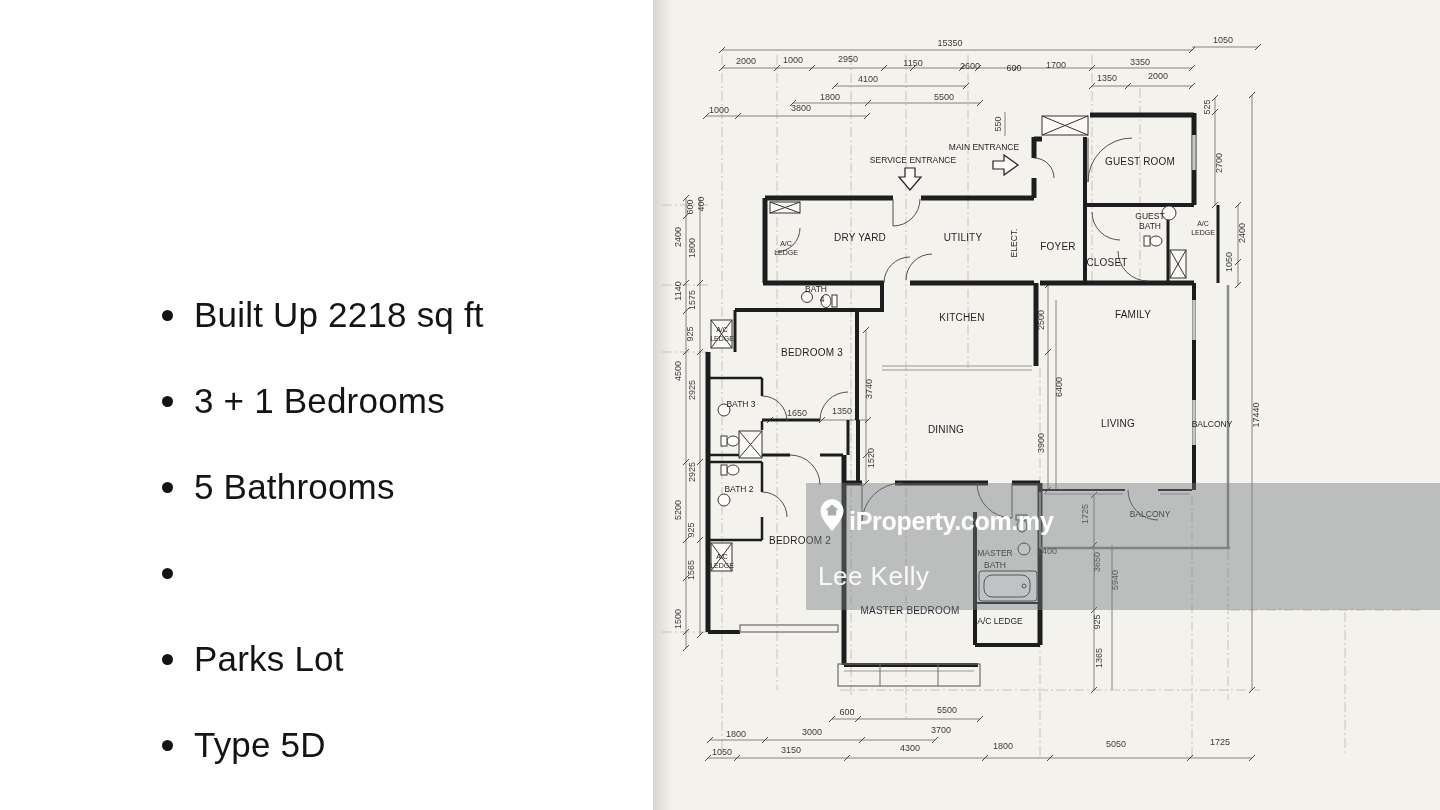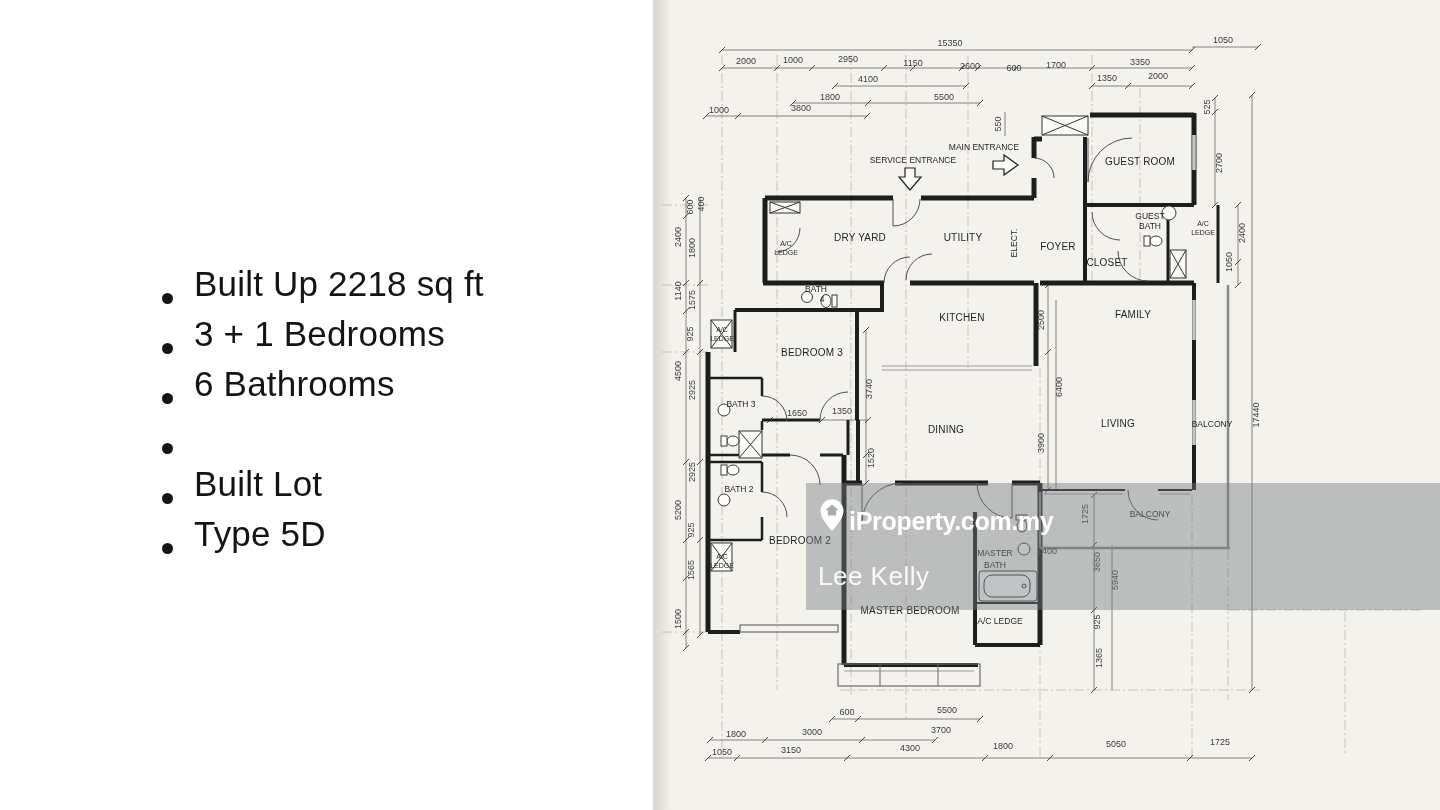--- a/index.html
+++ b/index.html
@@ -1,19 +1,19 @@
 <!DOCTYPE html>
 <html><head>
 <meta charset="utf-8">
 <style>
   html,body{margin:0;padding:0;background:#fff;}
   .stage{position:relative;width:1440px;height:810px;background:#ffffff;overflow:hidden;
          font-family:"Liberation Sans",sans-serif;}
   .bullets{position:absolute;left:162px;top:254px;}
-  .bullet-row{display:flex;align-items:flex-end;height:50px;}
+  .bullet-row{display:flex;align-items:center;height:50px;margin-top:36px;}
   .dot{width:11px;height:11px;border-radius:50%;background:#141414;margin-right:21px;flex:0 0 auto;}
   .bullet-text{font-size:35px;color:#141414;letter-spacing:.2px;white-space:nowrap;}
   svg{position:absolute;left:0;top:0;}
   svg text{font-family:"Liberation Sans",sans-serif;}
   .room{font-size:10px;fill:#1f1f1f;text-anchor:middle;letter-spacing:.2px;}
   .room-s{font-size:8.5px;fill:#1f1f1f;text-anchor:middle;}
   .room-xs{font-size:7px;fill:#1f1f1f;text-anchor:middle;}
   .dim{font-size:9px;fill:#3b3b3b;text-anchor:middle;}
   .wm-brand{font-size:25px;font-weight:bold;fill:#ffffff;letter-spacing:-.3px;}
   .wm-agent{font-size:26px;fill:#ffffff;opacity:.93;letter-spacing:.5px;}
@@ -27,28 +27,28 @@
     <div class="bullet-row">
         <span class="dot"></span>
         <span class="bullet-text">Built Up 2218 sq ft</span>
       </div>
     <div class="bullet-row">
         <span class="dot"></span>
         <span class="bullet-text">3 + 1 Bedrooms</span>
       </div>
     <div class="bullet-row">
         <span class="dot"></span>
-        <span class="bullet-text">6 Bathrooms</span>
-      </div>
-    <div class="bullet-row">
-        <span class="dot"></span>
-      </div>
-    <div class="bullet-row">
-        <span class="dot"></span>
-        <span class="bullet-text">Built Lot</span>
+        <span class="bullet-text">5 Bathrooms</span>
+      </div>
+    <div class="bullet-row">
+        <span class="dot"></span>
+      </div>
+    <div class="bullet-row">
+        <span class="dot"></span>
+        <span class="bullet-text">Parks Lot</span>
       </div>
     <div class="bullet-row">
         <span class="dot"></span>
         <span class="bullet-text">Type 5D</span>
       </div>
   </div>
 
   <svg width="1440" height="810" viewBox="0 0 1440 810">
     <defs>
       <linearGradient id="pedge" x1="0" y1="0" x2="1" y2="0">

